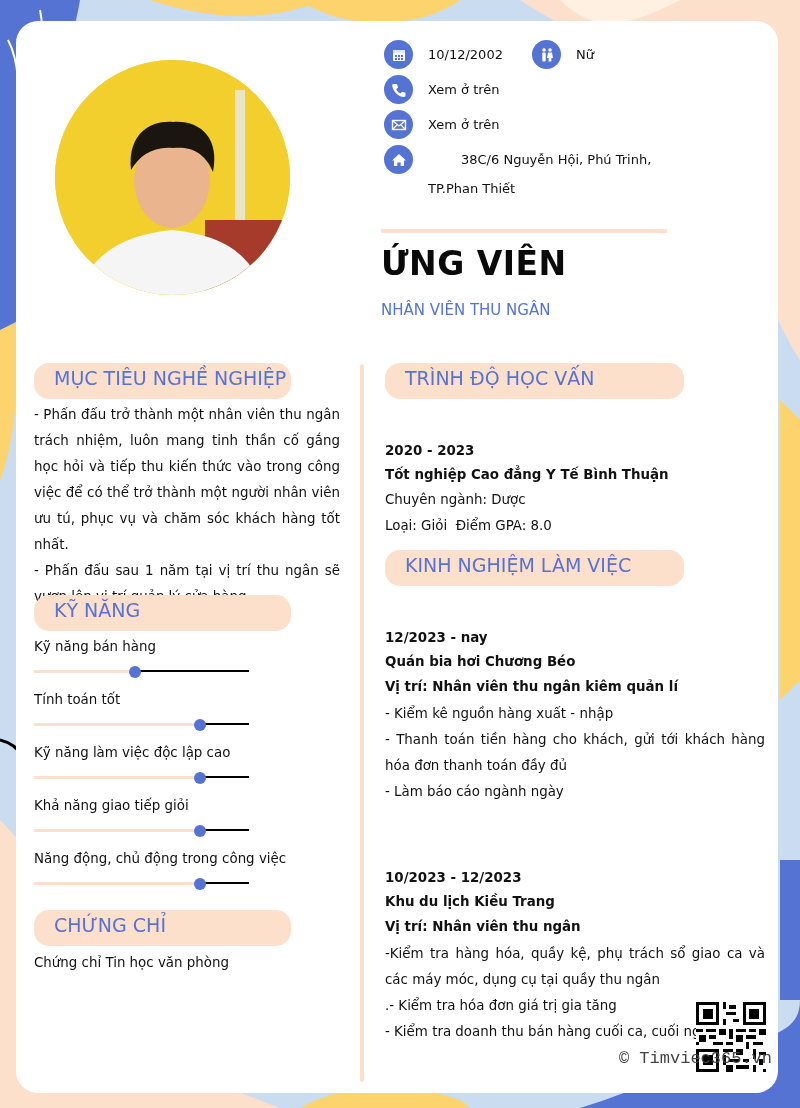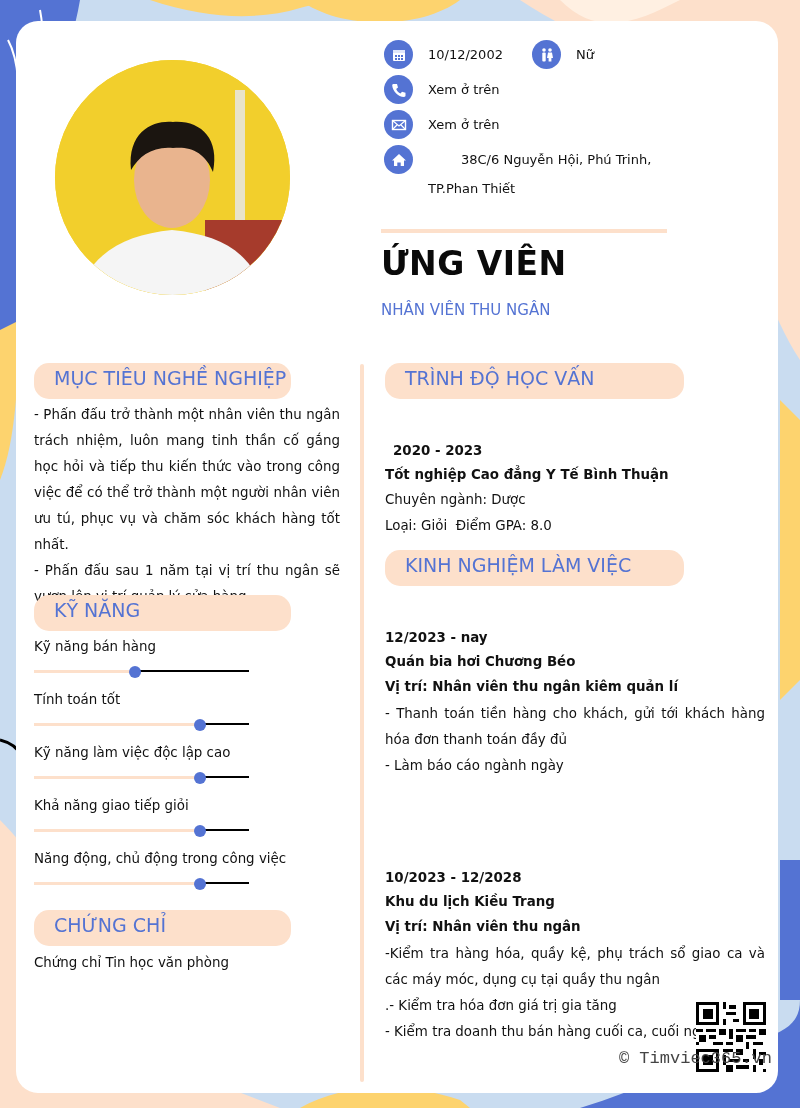--- a/index.html
+++ b/index.html
@@ -257,36 +257,37 @@
 <div class="skill-bar" style="top:879px;">
   <div class="track-done" style="width:77%;"></div>
     <div class="track-rest" style="left:77%; right:0;"></div>
     <div class="knob" style="left:77%;"></div>
 </div>
 
 <div class="pill" style="left:34px; top:910px; width:257px;">CHỨNG CHỈ</div>
 <div class="line" style="left:34px; top:955px;">Chứng chỉ Tin học văn phòng</div>
 
 <div class="pill" style="left:385px; top:363px; width:299px;">TRÌNH ĐỘ HỌC VẤN</div>
-<div class="line bold" style="left:393px; top:443px;">2020 - 2023</div>
+<div class="line bold" style="left:385px; top:443px;">2020 - 2023</div>
 <div class="line bold" style="left:385px; top:467px;">Tốt nghiệp Cao đẳng Y Tế Bình Thuận</div>
 <div class="line" style="left:385px; top:492px;">Chuyên ngành: Dược</div>
 <div class="line" style="left:385px; top:518px; white-space:pre;">Loại: Giỏi  Điểm GPA: 8.0</div>
 
 <div class="pill" style="left:385px; top:550px; width:299px;">KINH NGHIỆM LÀM VIỆC</div>
 
 <div class="line bold" style="left:385px; top:630px;">12/2023 - nay</div>
 <div class="line bold" style="left:385px; top:654px;">Quán bia hơi Chương Béo</div>
 <div class="line bold" style="left:385px; top:679px;">Vị trí: Nhân viên thu ngân kiêm quản lí</div>
 <div class="exp-body" style="top:701px;">
+  <div>- Kiểm kê nguồn hàng xuất - nhập</div>
   <div>- Thanh toán tiền hàng cho khách, gửi tới khách hàng hóa đơn thanh toán đầy đủ</div>
   <div>- Làm báo cáo ngành ngày</div>
 </div>
 
-<div class="line bold" style="left:385px; top:870px;">10/2023 - 12/2028</div>
+<div class="line bold" style="left:385px; top:870px;">10/2023 - 12/2023</div>
 <div class="line bold" style="left:385px; top:894px;">Khu du lịch Kiều Trang</div>
 <div class="line bold" style="left:385px; top:919px;">Vị trí: Nhân viên thu ngân</div>
 <div class="exp-body" style="top:941px;">
   <div>-Kiểm tra hàng hóa, quầy kệ, phụ trách sổ giao ca và các máy móc, dụng cụ tại quầy thu ngân</div>
   <div>.- Kiểm tra hóa đơn giá trị gia tăng</div>
   <div>- Kiểm tra doanh thu bán hàng cuối ca, cuối ngày</div>
 </div>
 
 <div class="qr">
   <svg viewBox="0 0 21 21" shape-rendering="crispEdges">

